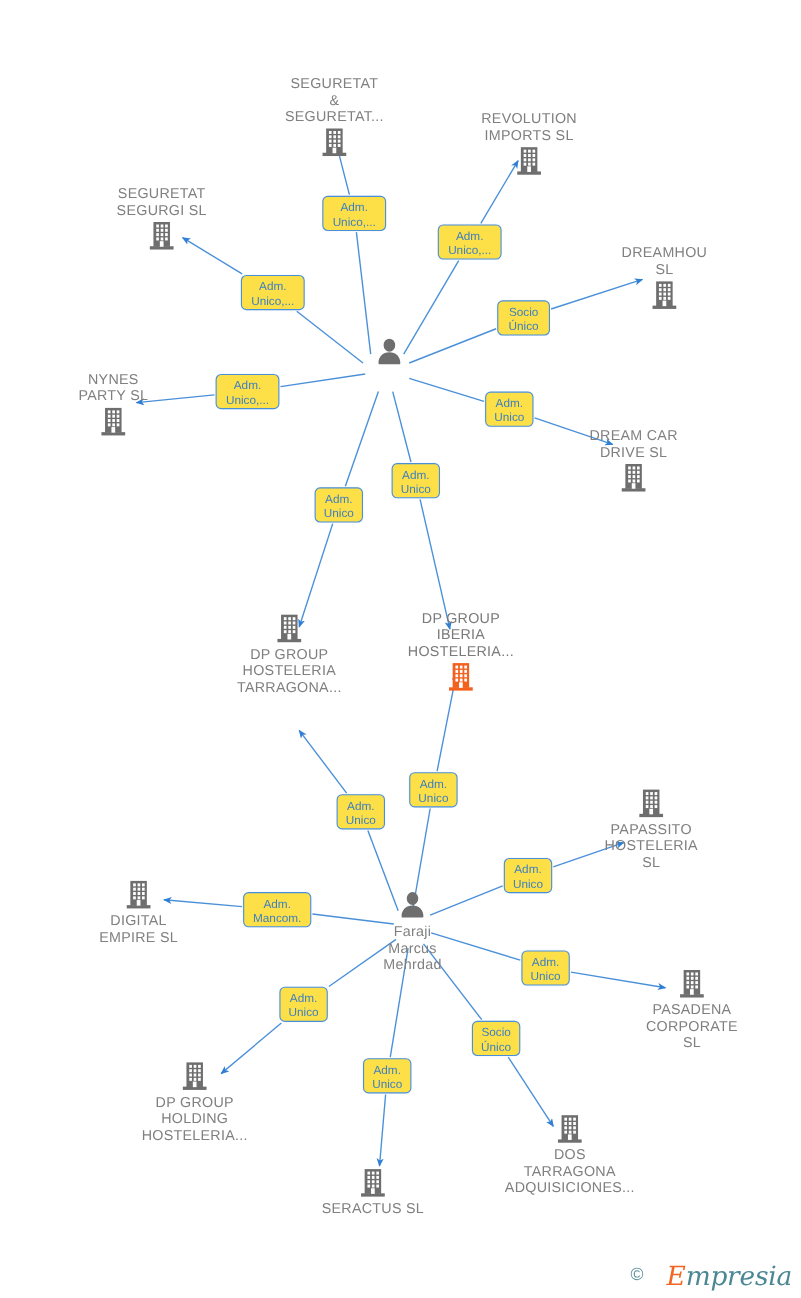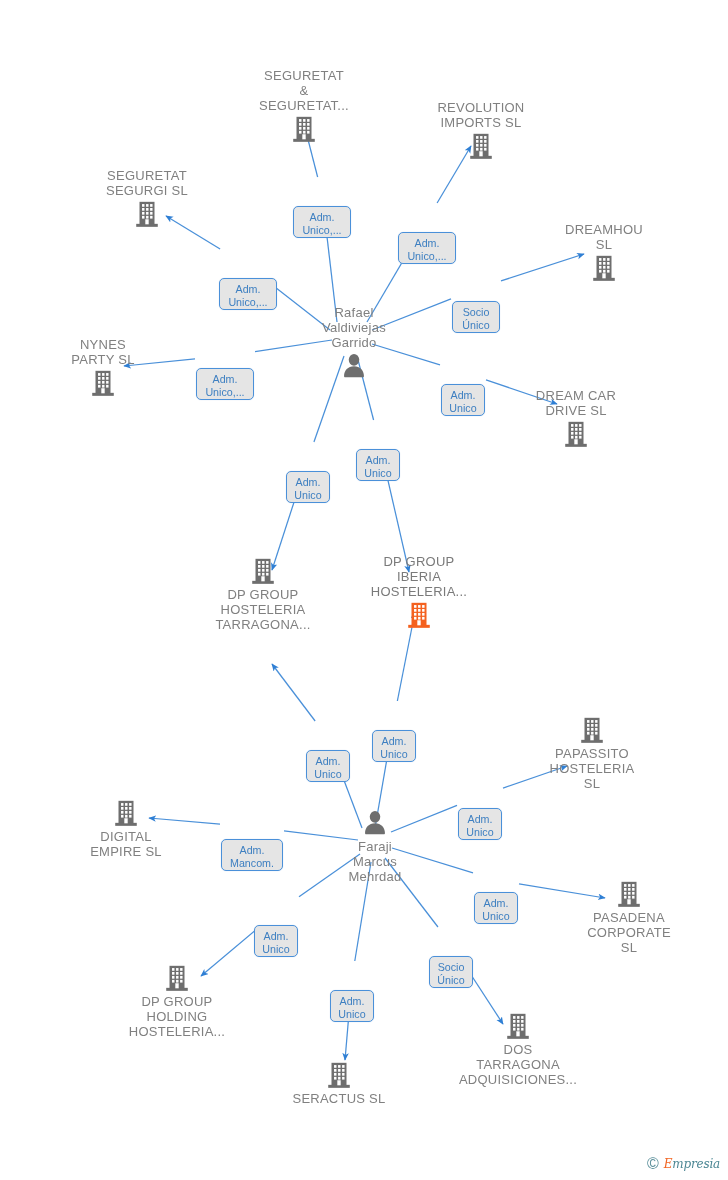--- a/index.html
+++ b/index.html
@@ -46,50 +46,50 @@
   }
   .node.label-above .caption { margin-bottom: 1px; }
   .node.label-below .caption { margin-top: 1px; }
   .node.highlight .caption { color: #7a7a7a; }
 
   .edge-label {
     position: absolute;
     box-sizing: border-box;
     border: 1.3px solid #4a90d9;
     border-radius: 5px;
-    background: #e5e5e5;
+    background: #fde047;
     color: #3d7fc1;
     font-size: 10.7px;
     line-height: 1.22;
     text-align: center;
     padding: 4px 5px 4px 5px;
     white-space: pre-line;
     box-shadow: 0 0 0 0.5px rgba(74,144,217,0.08);
-    margin-top: 28px;
   }
   .logo {
     position: absolute;
     right: 8px;
     bottom: 8px;
     display: flex;
     align-items: center;
     gap: 5px;
     font-size: 17px;
   }
   .logo .cmark {
     color: #5a8f9a;
     font-size: 16px;
     line-height: 1;
   }
   .logo .brand {
     font-family: "DejaVu Serif", serif;
     font-style: italic;
-    font-size: 12px;
+    font-size: 24px;
     line-height: 1;
     letter-spacing: -0.2px;
+    margin-left: 16px;
   }
   .logo .brand .e { color: #f26522; }
   .logo .brand .rest { color: #4c8794; }
 </style>
 </head>
 <body>
 
 <div id="canvas">
 
   <svg id="edges" viewBox="0 0 728 1180" xmlns="http://www.w3.org/2000/svg">
@@ -222,23 +222,20 @@
             <rect x="15" y="13.8" width="2.6" height="2.9" fill="#ffffff"></rect>
             <rect x="19.3" y="13.8" width="2.6" height="2.9" fill="#ffffff"></rect>
             <rect x="10.7" y="18" width="2.6" height="2.9" fill="#ffffff"></rect>
             <rect x="15" y="18" width="2.6" height="2.9" fill="#ffffff"></rect>
             <rect x="19.3" y="18" width="2.6" height="2.9" fill="#ffffff"></rect>
             <rect x="14.2" y="21.6" width="3.6" height="5.4" fill="#ffffff"></rect>
           </g>
         </svg>
       </div>
       <div class="node label-above" style="left: 354px; top: 304.5px;">
-        <span class="caption">Rafael
-Valdiviejas
-Garrido</span>
         <svg width="30" height="30" viewBox="0 0 32 32" class="ico">
           <g fill="#6e6e6e">
             <ellipse cx="16" cy="9.4" rx="5.6" ry="6.3"></ellipse>
             <path d="M16 16.3c-6.5 0-10.6 4.6-10.6 10.3 0 0.9 0.3 1.3 1.2 1.3h18.8c0.9 0 1.2-0.4 1.2-1.3 0-5.7-4.1-10.3-10.6-10.3z"></path>
           </g>
         </svg>
       </div>
       <div class="node label-above" style="left: 103px; top: 336.5px;">
         <span class="caption">NYNES
 PARTY  SL</span>

